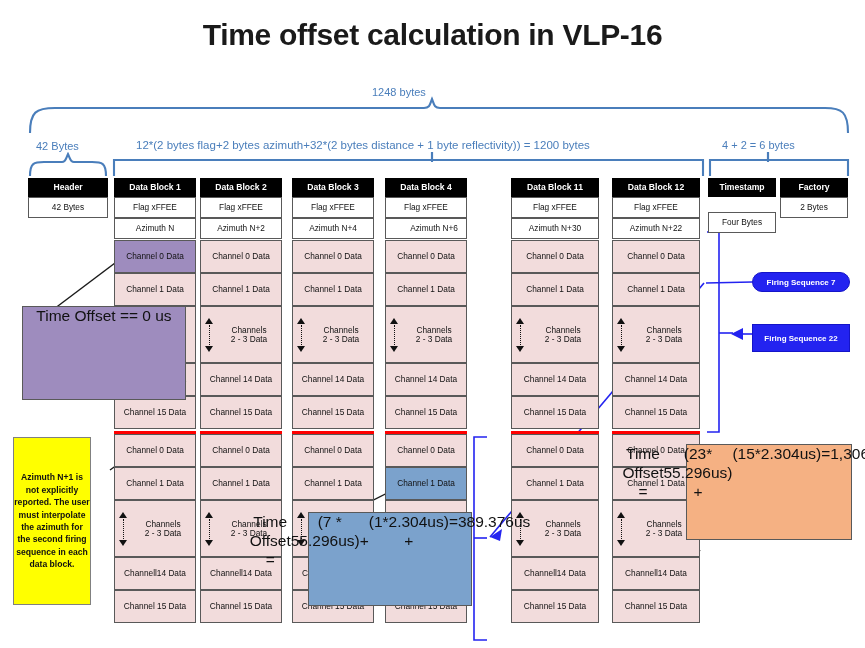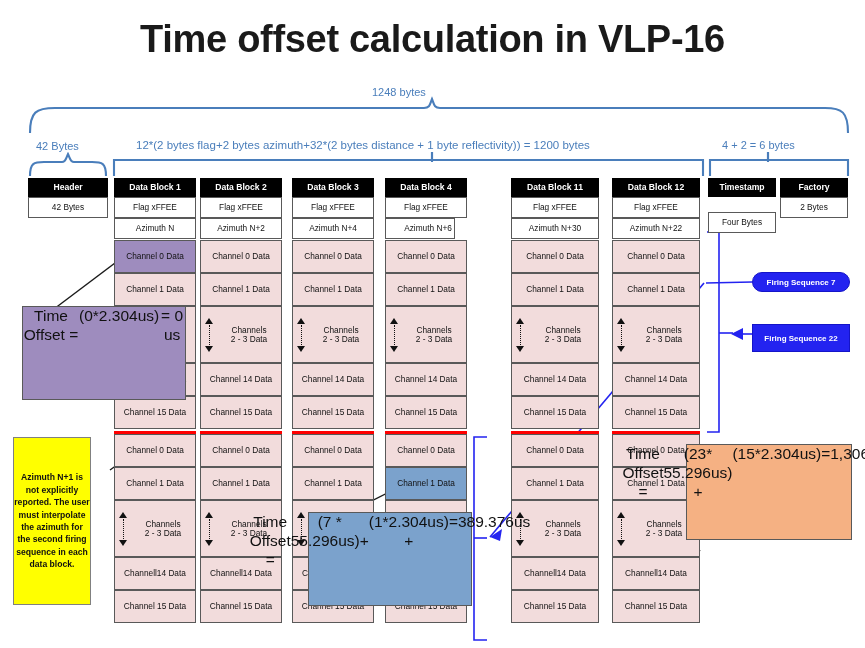--- a/index.html
+++ b/index.html
@@ -5,21 +5,21 @@
   html,body{margin:0;padding:0;}
   body{
     width:865px;height:648px;background:#ffffff;position:relative;
     font-family:"Liberation Sans",sans-serif;overflow:hidden;
   }
   .abs{position:absolute;box-sizing:border-box;}
 
   
   #title{
     left:0;top:18px;width:865px;text-align:center;
-    font-size:38px;font-weight:bold;color:#1a1a1a;letter-spacing:-0.3px;
+    font-size:30px;font-weight:bold;color:#1a1a1a;letter-spacing:-0.3px;
   }
 
   
   .ann{color:#4a7ebb;font-size:11px;white-space:nowrap;}
   .ann.big{font-size:11.5px;}
   .cell{
     position:absolute;left:0;right:0;border:1.4px solid #595959;
     background:#ffffff;font-size:8.3px;color:#111;
     display:flex;align-items:center;justify-content:center;text-align:center;
     line-height:1.05;
@@ -284,21 +284,21 @@
     </div>
     <div class="abs cell data" style="left: 292px; width: 82px; top: 590px; height: 33px;">
       <span>Channel 15 Data</span>
     </div>
     <div class="abs cell hdr" style="left: 385px; width: 82px; top: 178px; height: 19px;">
       <span>Data Block 4</span>
     </div>
     <div class="abs cell " style="left: 385px; width: 82px; top: 197px; height: 21px;">
       <span>Flag xFFEE</span>
     </div>
-    <div class="abs cell " style="left: 385px; width: 70px; top: 218px; height: 21px; padding-left: 16px;">
+    <div class="abs cell " style="left: 385px; width: 82px; top: 218px; height: 21px; padding-left: 16px;">
       <span>Azimuth N+6</span>
     </div>
     <div class="abs cell data" style="left: 385px; width: 82px; top: 240px; height: 33px;">
       <span>Channel 0 Data</span>
     </div>
     <div class="abs cell data" style="left: 385px; width: 82px; top: 273px; height: 33px;">
       <span>Channel 1 Data</span>
     </div>
     <div class="abs cell data ch23" style="left: 385px; width: 82px; top: 306px; height: 57px;">
       <span class="dotarrow">
@@ -444,21 +444,20 @@
     <div class="abs cell hdr" style="left: 780px; width: 68px; top: 178px; height: 19px;">
       <span>Factory</span>
     </div>
     <div class="abs cell " style="left: 780px; width: 68px; top: 197px; height: 21px;">
       <span>2 Bytes</span>
     </div>
   </div>
 
 <div class="abs callout" id="callout-purple" style="left:22px;top:306px;width:164px;height:94px;">
     <div>Time Offset =</div>
-    <div>(0*2.304us)</div>
     <div>= 0 us</div>
   </div>
 
 <div class="abs callout" id="callout-blue" style="left:308px;top:512px;width:164px;height:94px;">
     <div>Time Offset =</div>
     <div>(7 * 55.296us)+</div>
     <div>(1*2.304us) +</div>
     <div>=389.376us</div>
   </div>
 

